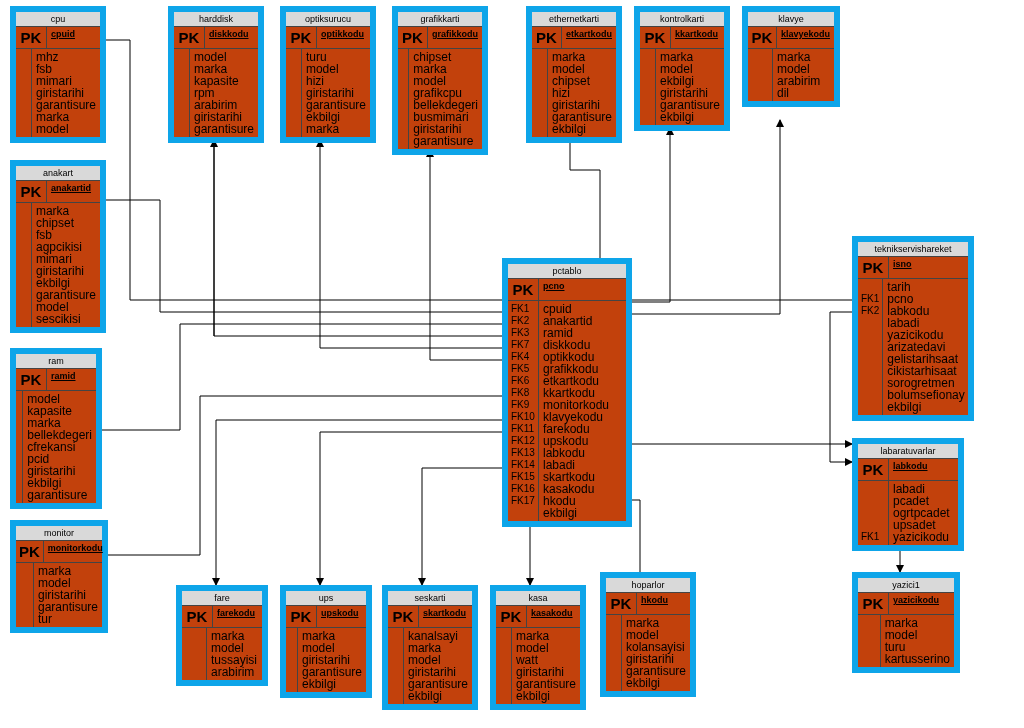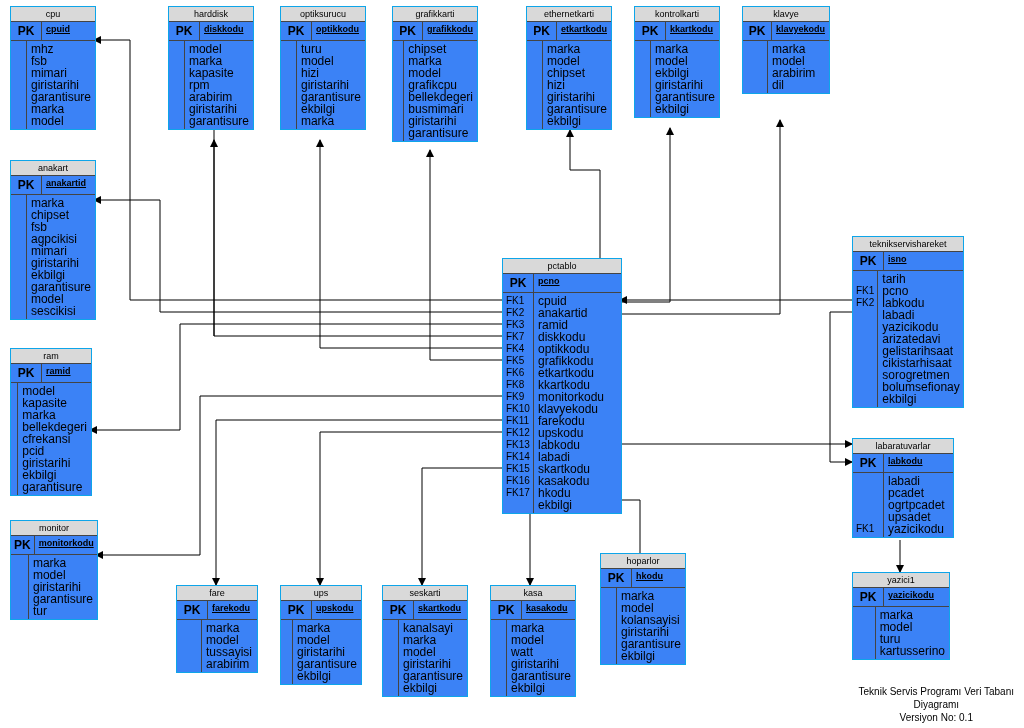--- a/index.html
+++ b/index.html
@@ -1,21 +1,21 @@
 <!DOCTYPE html>
 <html><head>
 <meta charset="utf-8">
 <style>
   html,body{margin:0;padding:0;background:#fff;font-family:Arial,Helvetica,sans-serif;font-size:9px;color:#000}
   .canvas{position:relative;width:1024px;height:728px}
   svg.wires{position:absolute;left:0;top:0;width:1024px;height:728px;pointer-events:none}
-  .tbl{position:absolute;border:1px solid #0ea5e9;background:#3b82f6}
+  .tbl{position:absolute;border:6px solid #0ea5e9;background:#c2410c}
   .tbl .hdr{background:#d9d9d9;border-bottom:1px solid #444;padding:2px 4px;font-size:9px;text-align:center}
   .tbl .pkrow{display:flex;border-bottom:1px solid #444}
-  .tbl .pkrow .pk{width:24px;border-right:1px solid #444;padding:2px 3px;text-align:center;font-weight:bold;font-size:12px}
+  .tbl .pkrow .pk{width:24px;border-right:1px solid #444;padding:2px 3px;text-align:center;font-weight:bold;font-size:15px}
   .tbl .pkrow .pkf{flex:1;padding:2px 4px;font-weight:bold;text-decoration:underline;font-size:9px}
   .tbl .body{display:flex}
   .tbl .body .lcol{width:24px;border-right:1px solid #444}
   .tbl .body .rcol{flex:1;padding:2px 4px;line-height:12px;font-size:12px}
   .tbl .body .rcol div{white-space:nowrap}
   .pctbl .body .lcol{padding:2px 3px;font-size:10px;line-height:12px}
   .footer{position:absolute;right:10px;bottom:4px;text-align:center;font-size:10px;line-height:13px}
 </style>
 </head>
 <body>
@@ -451,38 +451,33 @@
           <div>marka</div>
           <div>model</div>
           <div>watt</div>
           <div>giristarihi</div>
           <div>garantisure</div>
           <div>ekbilgi</div>
         </div>
       </div>
 </div>
 
-<div class="tbl" style="left:600px;top:553px;width:84px">
+<div class="tbl" style="left:600px;top:572px;width:84px">
   <div class="hdr">hoparlor</div>
   <div class="pkrow">
         <div class="pk">PK</div>
         <div class="pkf">hkodu</div>
       </div>
   <div class="body">
         <div class="lcol"></div>
         <div class="rcol">
           <div>marka</div>
           <div>model</div>
           <div>kolansayisi</div>
           <div>giristarihi</div>
           <div>garantisure</div>
           <div>ekbilgi</div>
         </div>
       </div>
 </div>
 
-<div class="footer">
-  <div>Teknik Servis Programı Veri Tabanı</div>
-  <div>Diyagramı</div>
-  <div>Versiyon No: 0.1</div>
-</div>
 
 </div>
 
 </body></html>

